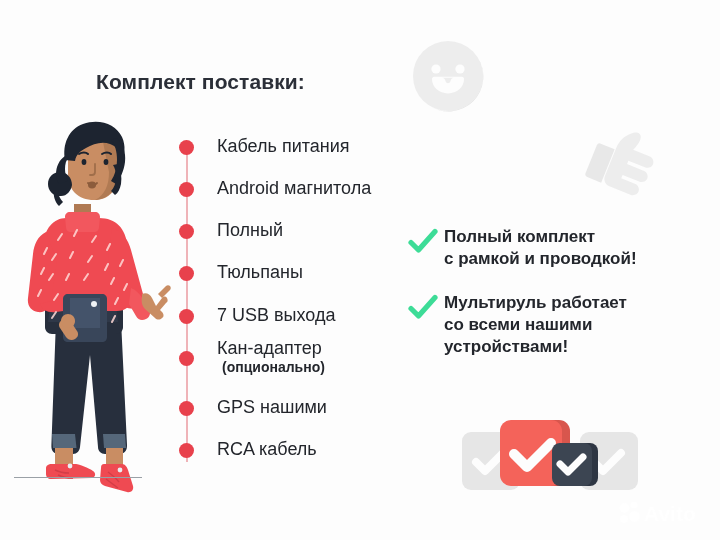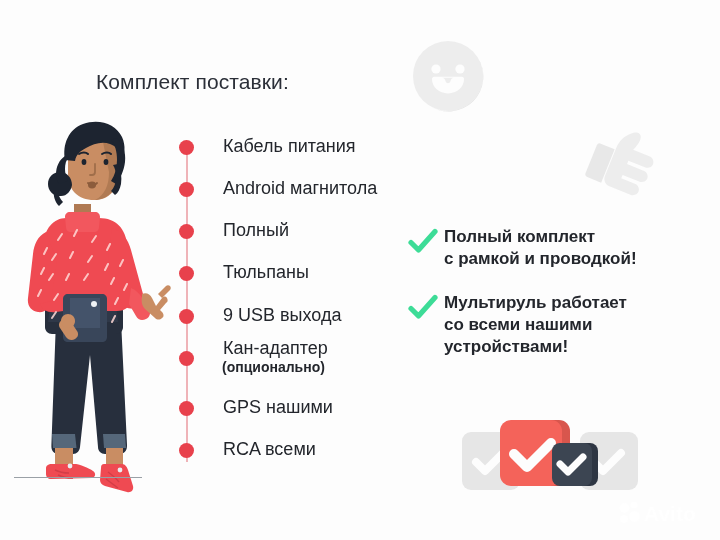--- a/index.html
+++ b/index.html
@@ -51,21 +51,21 @@
     height: 30px;
     opacity: .92;
   }
 
   
   .title {
     position: absolute;
     left: 96px;
     top: 70px;
     font-size: 21px;
-    font-weight: normal;
+    font-weight: bold;
     color: #2b2f38;
     letter-spacing: .1px;
     white-space: nowrap;
   }
 
   
   .list {
     position: absolute;
     left: 178px;
     top: 128px;
@@ -89,21 +89,21 @@
     position: absolute;
     left: 1px;
     top: 6px;
     width: 15px;
     height: 15px;
     border-radius: 50%;
     background: #e8414c;
   }
   .li-text {
     position: absolute;
-    left: 45px;
+    left: 39px;
     top: 0px;
     font-size: 18px;
     color: #23262c;
     white-space: nowrap;
     line-height: 24px;
   }
   .li-sub {
     position: absolute;
     left: 44px;
     top: 22px;
@@ -206,37 +206,37 @@
       <span class="li-text">Полный</span>
     </div>
 
     <div class="li" style="top:132px">
       <span class="dot"></span>
       <span class="li-text">Тюльпаны</span>
     </div>
 
     <div class="li" style="top:175px">
       <span class="dot"></span>
-      <span class="li-text">9 USB выхода</span>
+      <span class="li-text">7 USB выхода</span>
     </div>
 
     <div class="li" style="top:217px">
       <span class="dot"></span>
       <span class="li-text" style="top:-9px">Кан-адаптер</span>
       <span class="li-sub" style="top:13px">(опционально)</span>
     </div>
 
     <div class="li" style="top:267px">
       <span class="dot"></span>
       <span class="li-text">GPS нашими</span>
     </div>
 
     <div class="li" style="top:309px">
       <span class="dot"></span>
-      <span class="li-text">RCA всеми</span>
+      <span class="li-text">RCA кабель</span>
     </div>
   </div>
 
   <div class="highlights">
     <div class="hl">
       <span class="hl-check">
         <svg viewBox="0 0 30 28" width="30" height="28">
           <path d="M3 14.5l7.5 7.5L27 3.5" stroke="#3ddc97" stroke-width="5.2" fill="none" stroke-linecap="round" stroke-linejoin="round"></path>
         </svg>
       </span>

